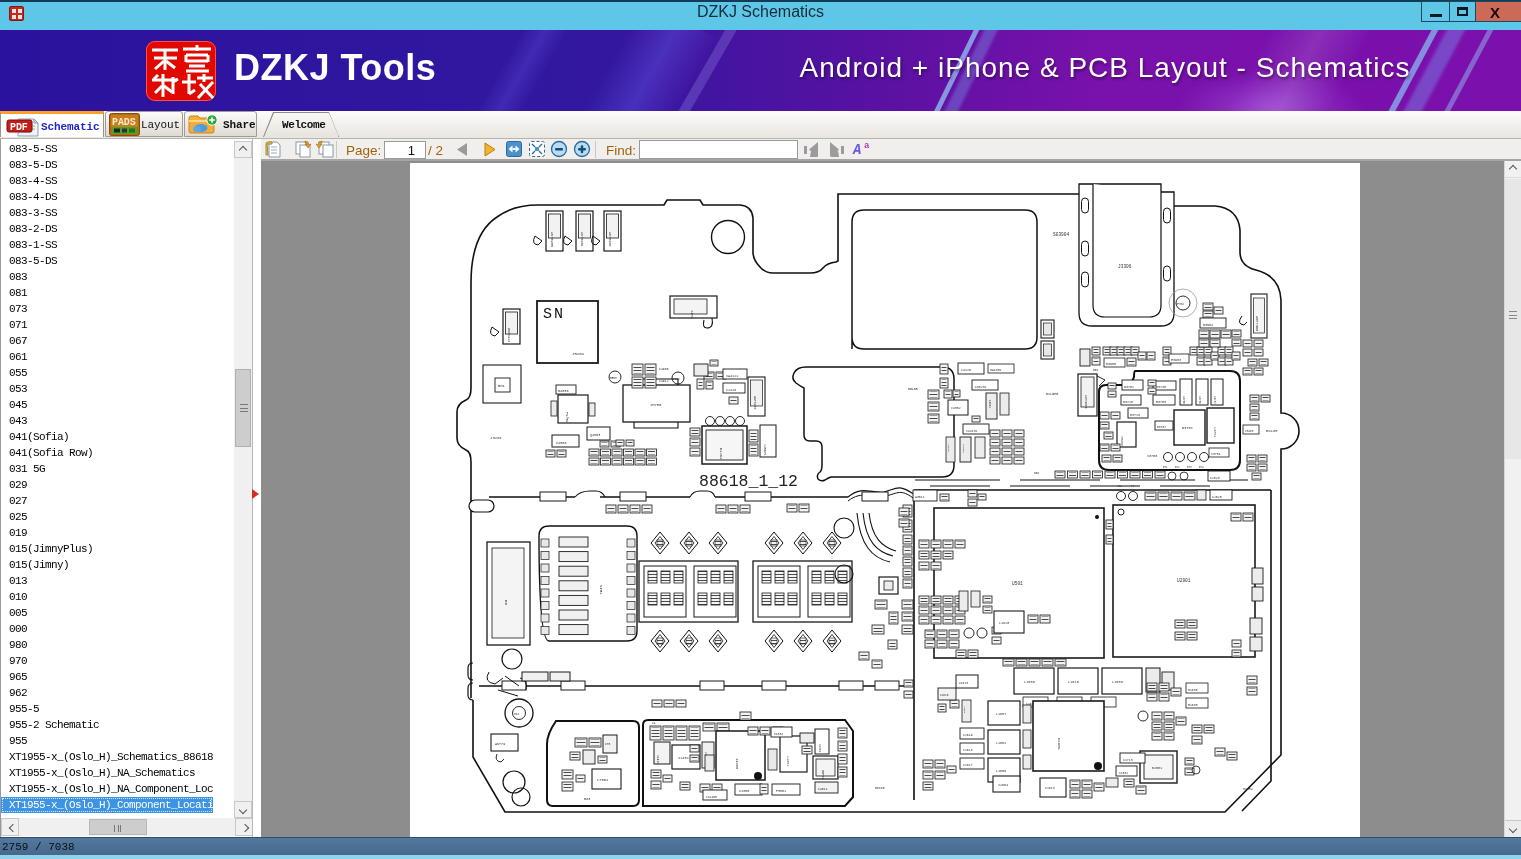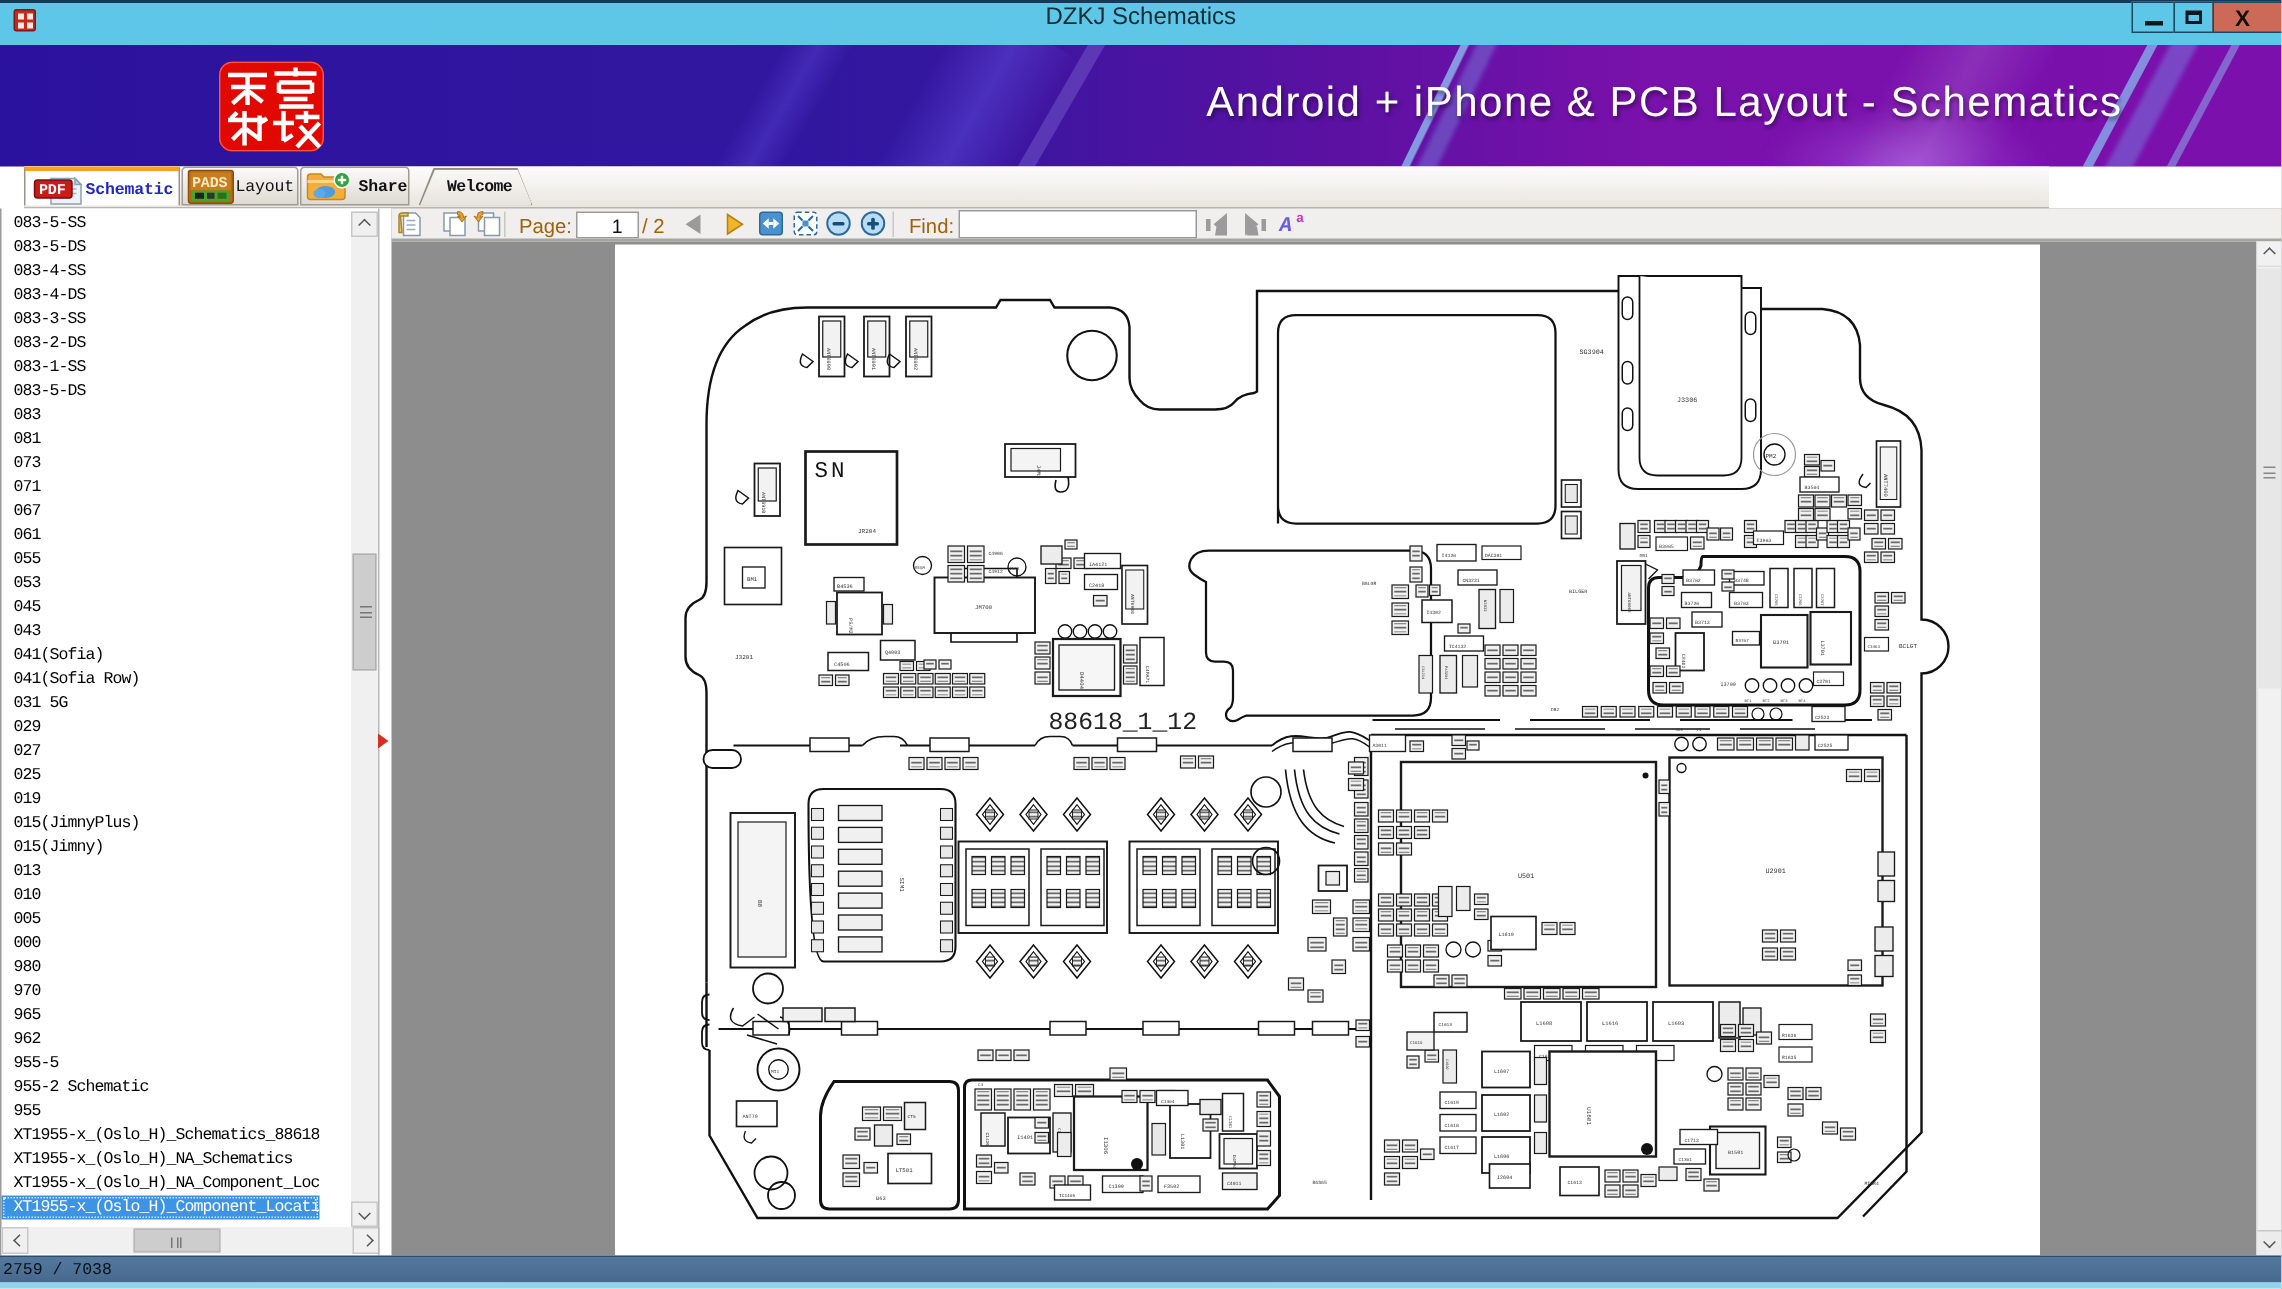--- a/index.html
+++ b/index.html
@@ -16,23 +16,23 @@
 #btnmax{left:1449px;width:27px}
 #btnclose{left:1475px;width:46px;background:#cd6a57;border-right:none}
 #btnmin b{position:absolute;left:8px;top:12px;width:12px;height:3px;background:#0a1820}
 #btnmax b{position:absolute;left:7px;top:5px;width:11px;height:9px;border:2px solid #0a1820;border-top-width:3px}
 #btnclose b{position:absolute;left:14px;top:2px;font-weight:bold;font-size:15px;color:#140b0b;font-family:"Liberation Sans",sans-serif}
 
 #banner{left:0;top:30px;width:1521px;height:81px;background:linear-gradient(90deg,#2b129e 0%,#33179f 40%,#5a11a2 58%,#7911ab 72%,#7b10ad 100%);overflow:hidden}
 .streak{position:absolute;pointer-events:none}
 #logo{left:146px;top:11px;width:70px;height:60px;background:#e10800;border-radius:9px;box-shadow:0 0 0 1px #ff5040 inset}
 #dzkj{left:234px;top:17px;font-size:36px;font-weight:bold;color:#fff;letter-spacing:0.5px}
-#bannerR{left:795px;top:22px;width:620px;text-align:right;font-size:28px;color:#fff;letter-spacing:1px;text-shadow:1px 2px 3px rgba(0,0,0,.45)}
+#bannerR{left:795px;top:22px;width:620px;text-align:center;font-size:28px;color:#fff;letter-spacing:1px;text-shadow:1px 2px 3px rgba(0,0,0,.45)}
 
-#tabrow{left:16px;top:111px;width:1350px;height:28px;background:linear-gradient(180deg,#fdfcfb,#e9e6e0);border-bottom:1px solid #b9b5ad}
+#tabrow{left:0;top:111px;width:1521px;height:28px;background:linear-gradient(180deg,#fdfcfb,#e9e6e0);border-bottom:1px solid #b9b5ad}
 .tab{position:absolute;top:0;height:26px;font-family:"Liberation Mono",monospace;font-size:11px;letter-spacing:-0.1px}
 #tab1{left:0;width:104px;background:#fff;border:1px solid #98948c;border-top:3px solid #ffa021;border-bottom:none}
 #tab1 span{position:absolute;left:40px;top:7px;color:#2326c8;font-weight:bold}
 #tab2{left:105px;width:78px;background:linear-gradient(180deg,#fcfbfa,#dedad3);border:1px solid #a09c94;border-radius:3px 3px 0 0}
 #tab2 span{position:absolute;left:35px;top:7px;color:#111;font-weight:normal}
 #tab3{left:184px;width:73px;background:linear-gradient(180deg,#fcfbfa,#dedad3);border:1px solid #a09c94;border-radius:3px 3px 0 0}
 #tab3 span{position:absolute;left:38px;top:7px;color:#111;font-weight:bold}
 .dtabo{position:absolute;top:1px;height:25px;background:#8f8b83}
 .dtabi{position:absolute;left:1px;top:1px;right:1px;bottom:0;background:linear-gradient(180deg,#faf8f6,#e7e4de)}
 #dtab1o{left:263px;width:76px;clip-path:polygon(10px 0,66px 0,76px 100%,0 100%)}
@@ -141,20 +141,21 @@
           <path d="M27 41 L32 38"></path>
 <path d="M36 41 H50"></path>
           <path d="M43 33 V53"></path>
           <path d="M43 53 L49 49"></path>
 <path d="M51 37 H67"></path>
           <path d="M58 33 V41"></path>
           <path d="M52 57 L67 41"></path>
           <path d="M54 43 L67 57"></path>
 </g>
       </svg></div>
+  <div class="abs" id="dzkj">DZKJ Tools</div>
   <div class="abs" id="bannerR">Android + iPhone &amp; PCB Layout - Schematics</div>
 </div>
 
 <div class="abs" id="tabrow">
   <div class="tab" id="tab1">
       <svg style="position:absolute;left:5px;top:2px" width="36" height="21" viewBox="0 0 36 21">
 <path d="M12 3 h16 l4 4 v13 h-20 z" fill="#eef3f8" stroke="#8aa0b8"></path>
 <path d="M28 3 l4 4 h-4 z" fill="#c8d6e4" stroke="#8aa0b8"></path>
 <line x1="15" y1="10" x2="29" y2="10" stroke="#9db8cc"></line>
         <line x1="15" y1="13" x2="29" y2="13" stroke="#9db8cc"></line>

